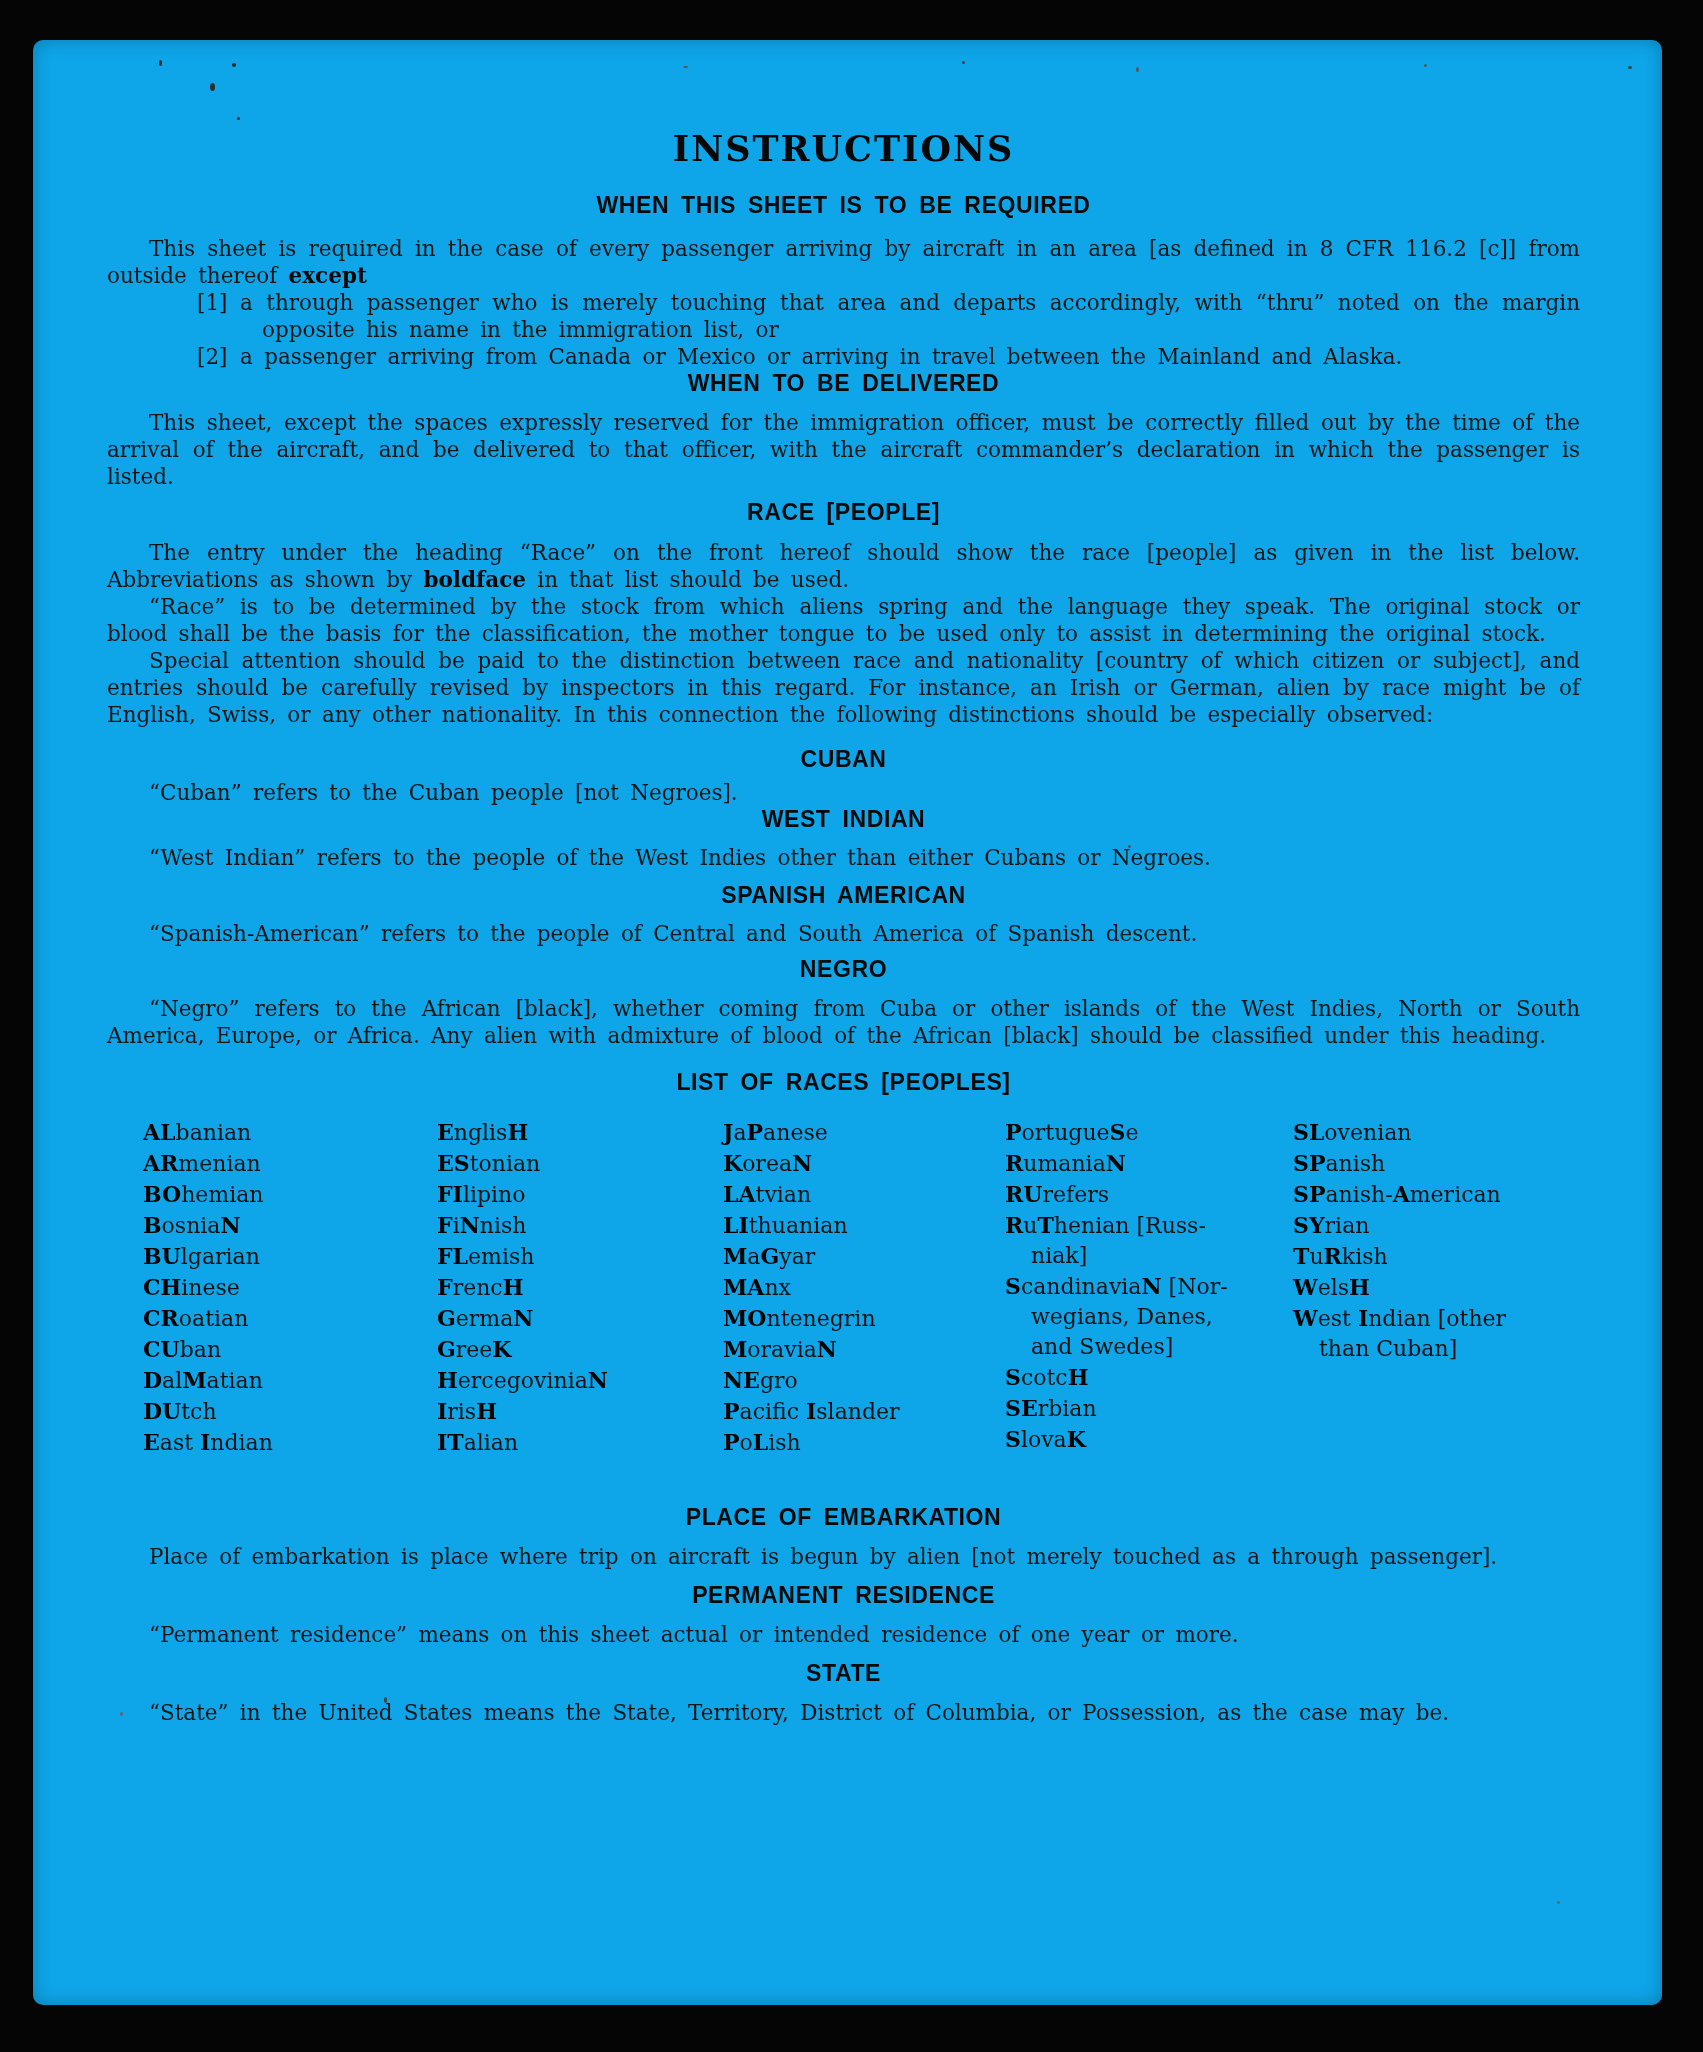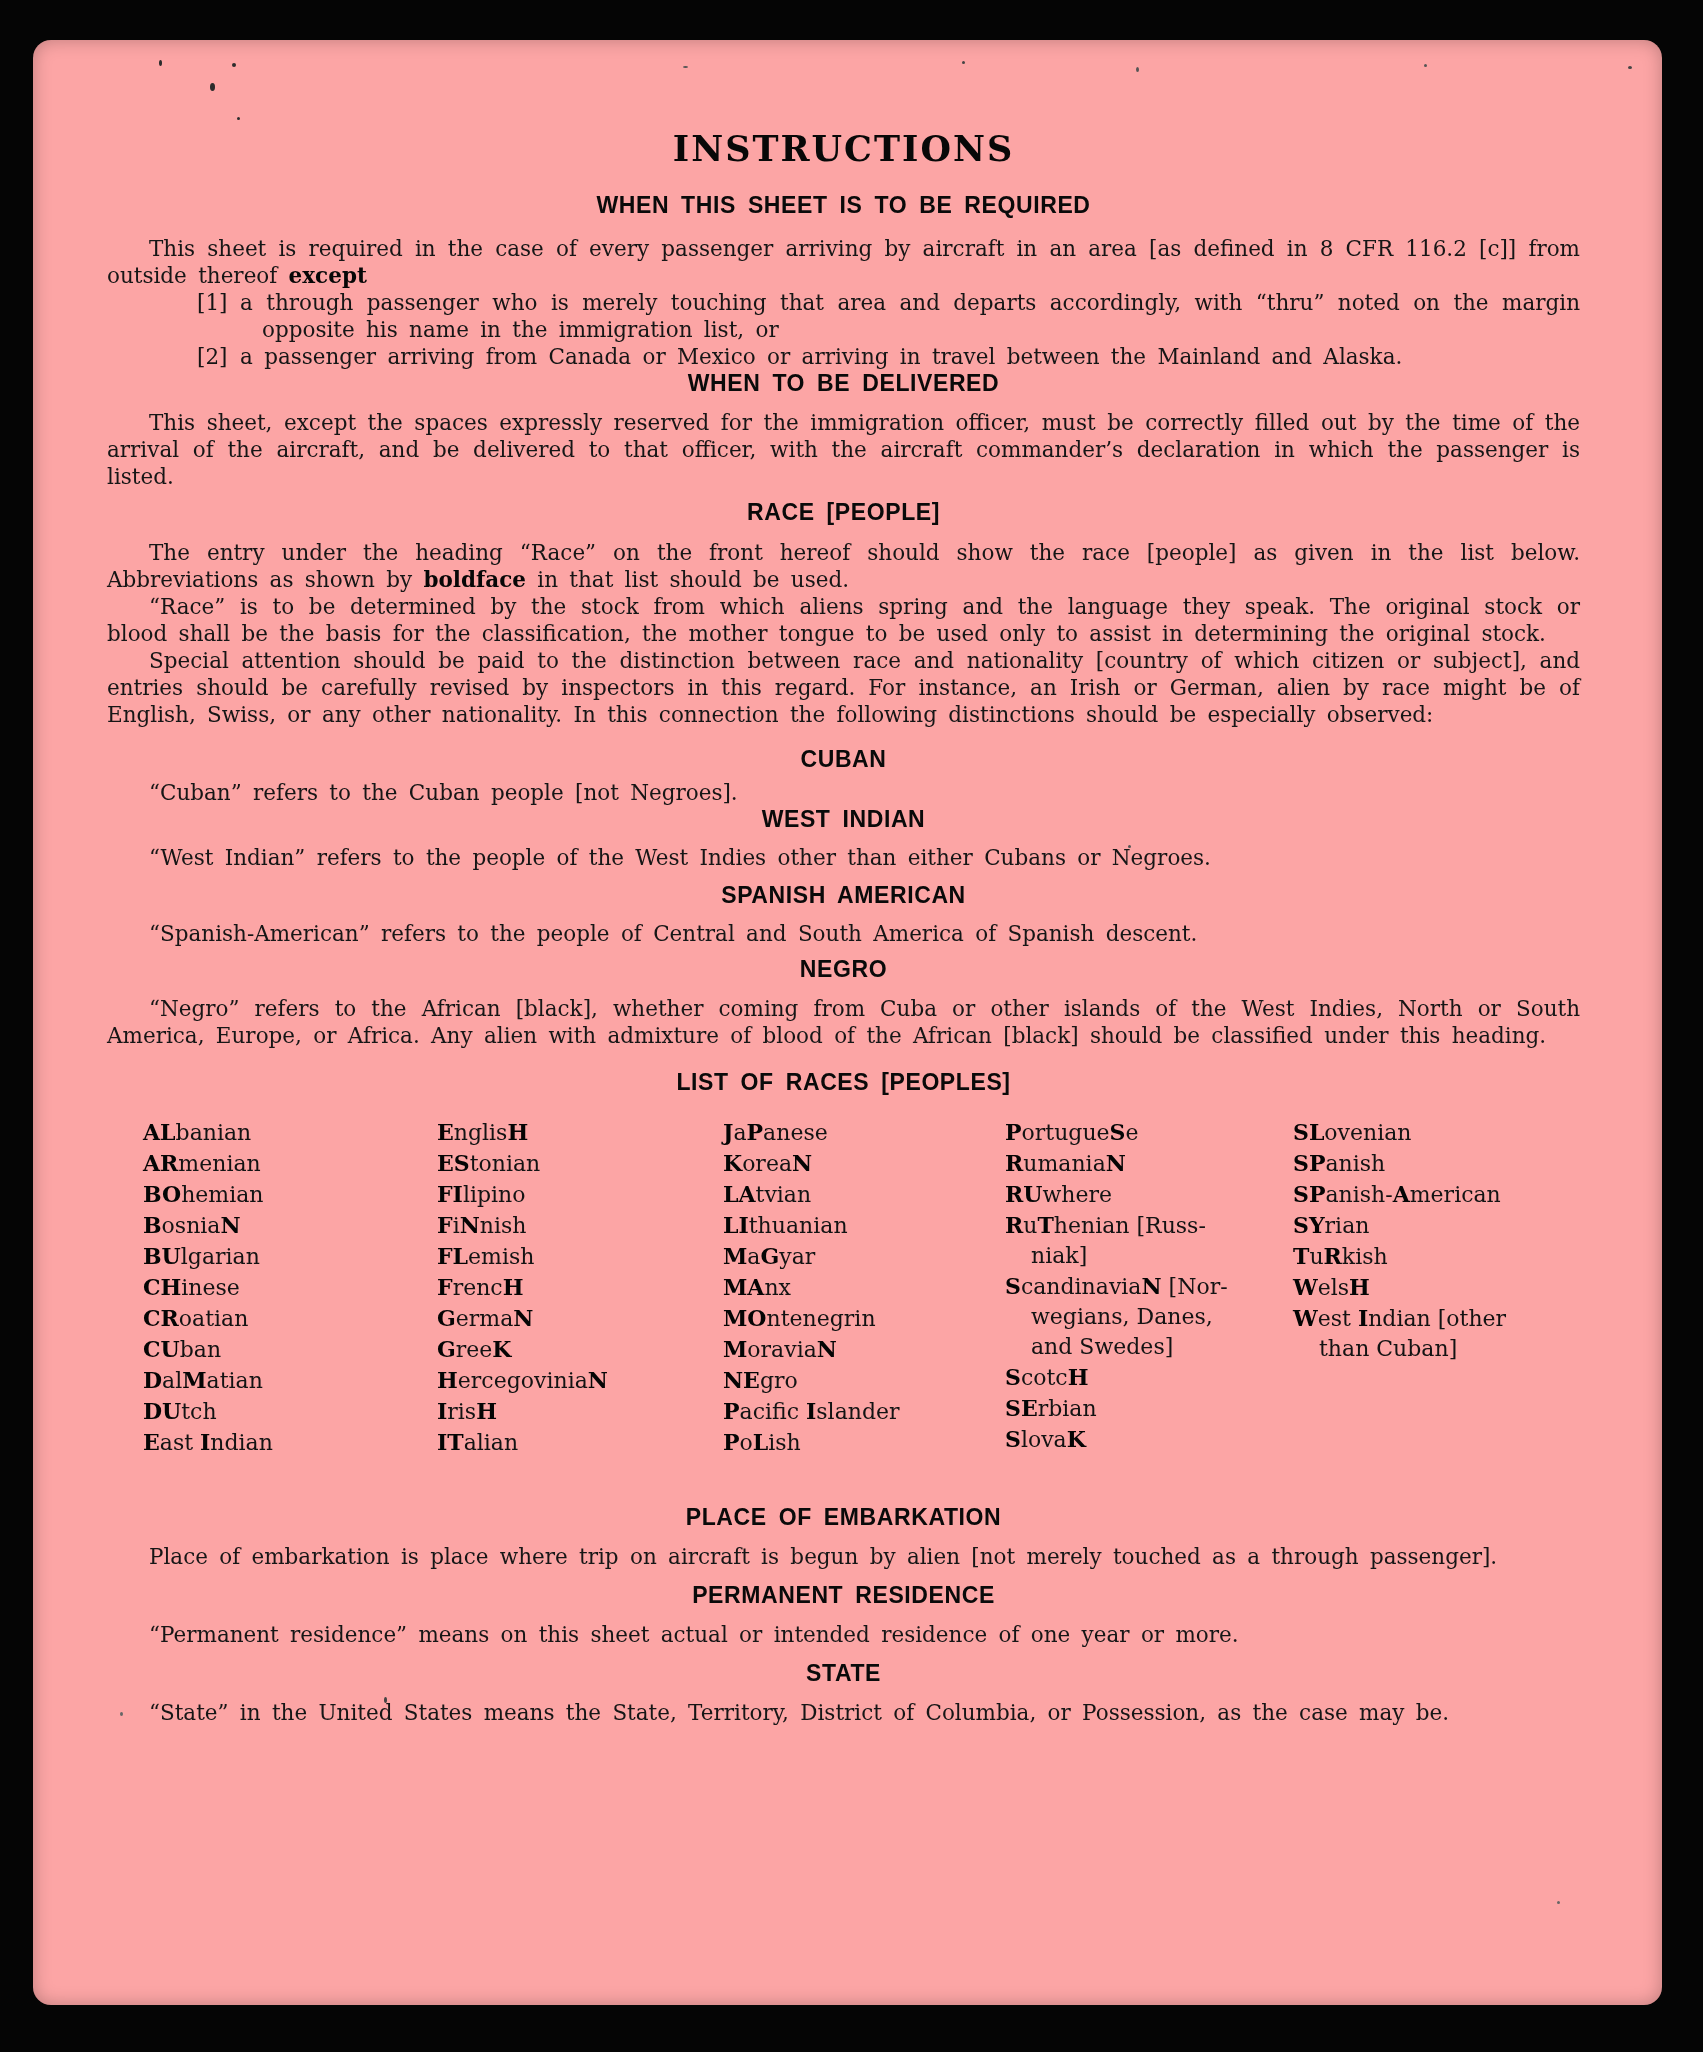--- a/index.html
+++ b/index.html
@@ -5,22 +5,22 @@
   html, body {
     margin: 0; padding: 0;
     width: 1703px; height: 2052px;
     background: #050505;
     overflow: hidden;
   }
   .page {
     position: absolute;
     left: 33px; top: 40px;
     width: 1629px; height: 1965px;
-    background: #fca5a5;
-    border-radius: 18px;
+    background: #0ea5e9;
+    border-radius: 10px;
     box-shadow: inset 0 0 18px rgba(0,0,0,0.25);
     color: #141414;
   }
   .content {
     position: relative;
     padding: 88px 82px 0 74px; 
     font-family: "DejaVu Serif", serif;
   }
   .title {
     margin: 0;
@@ -157,21 +157,21 @@
           <div class="race-line"><b>MA</b><span>nx</span></div>
           <div class="race-line"><b>MO</b><span>ntenegrin</span></div>
           <div class="race-line"><b>M</b><span>oravia</span><b>N</b></div>
           <div class="race-line"><b>NE</b><span>gro</span></div>
           <div class="race-line"><b>P</b><span>acific </span><b>I</b><span>slander</span></div>
           <div class="race-line"><b>P</b><span>o</span><b>L</b><span>ish</span></div>
         </div>
         <div class="race-col">
           <div class="race-line"><b>P</b><span>ortugue</span><b>S</b><span>e</span></div>
           <div class="race-line"><b>R</b><span>umania</span><b>N</b></div>
-          <div class="race-line"><b>RU</b><span>where</span></div>
+          <div class="race-line"><b>RU</b><span>refers</span></div>
           <div class="race-line"><b>R</b><span>u</span><b>T</b><span>henian [Russ-</span></div>
           <div class="race-line indent"><span>niak]</span></div>
           <div class="race-line"><b>S</b><span>candinavia</span><b>N</b><span> [Nor-</span></div>
           <div class="race-line indent"><span>wegians, Danes,</span></div>
           <div class="race-line indent"><span>and Swedes]</span></div>
           <div class="race-line"><b>S</b><span>cotc</span><b>H</b></div>
           <div class="race-line"><b>SE</b><span>rbian</span></div>
           <div class="race-line"><b>S</b><span>lova</span><b>K</b></div>
         </div>
         <div class="race-col">

